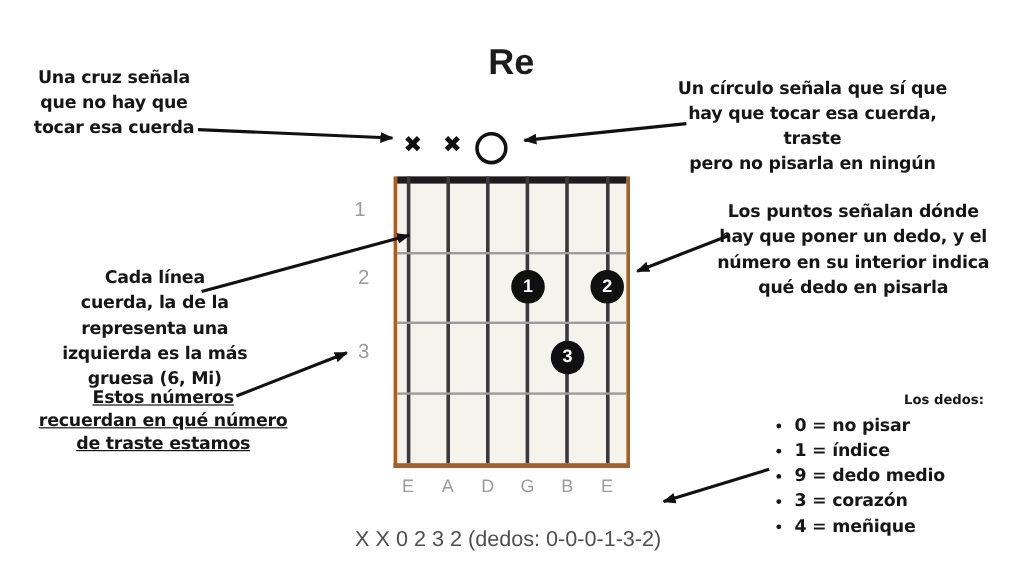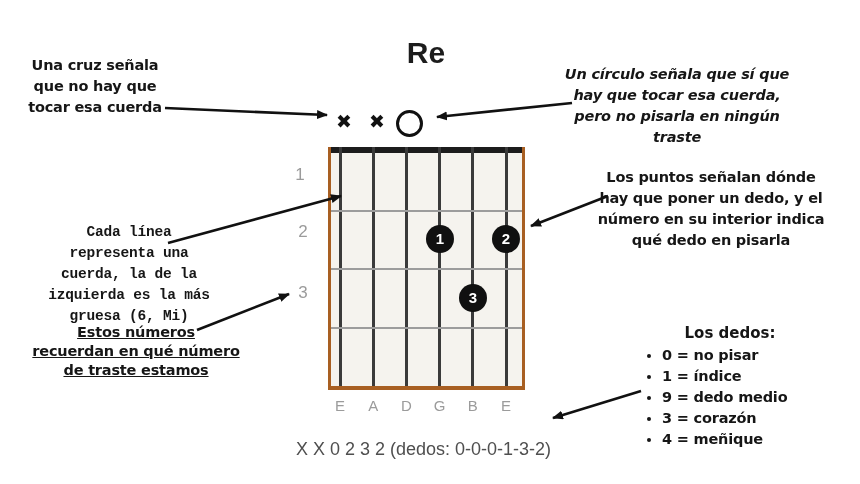--- a/index.html
+++ b/index.html
@@ -63,21 +63,21 @@
   }
 
   .caption{
     position:absolute;left:266px;top:427px;width:315px;text-align:center;
     color:#4f4f4f;font-size:18px;line-height:21px;margin-top:12px;
   }
 
   
   .legend{position:absolute;left:640px;top:323px;width:180px;
     font-family:"DejaVu Sans",sans-serif;font-weight:bold;color:#161616;}
-  .legend .head{text-align:center;font-size:15px;line-height:21px;}
+  .legend .head{text-align:right;font-size:11px;line-height:21px;}
   .legend ul{margin:1px 0 0 0;padding:0 0 0 22px;list-style:disc;}
   .legend li{font-size:14.5px;line-height:21px;letter-spacing:-0.2px;}
 
   svg.arrows{position:absolute;left:0;top:0;pointer-events:none;z-index:50;}
 </style>
 </head>
 <body>
 
 <div class="title">Re</div>
 
@@ -115,38 +115,38 @@
 </div>
 
 <div class="caption">X X 0 2 3 2 (dedos: 0-0-0-1-3-2)</div>
 
 <div class="ann" style="left:15px;top:55px;width:160px;">
   <div>Una cruz señala</div>
   <div>que no hay que</div>
   <div>tocar esa cuerda</div>
 </div>
 
-<div class="ann" style="left:545px;top:64px;width:264px;font-style:italic;">
+<div class="ann" style="left:545px;top:64px;width:264px;">
   <div>Un círculo señala que sí que</div>
   <div>hay que tocar esa cuerda,</div>
+  <div>traste</div>
   <div>pero no pisarla en ningún</div>
-  <div>traste</div>
 </div>
 
 <div class="ann" style="left:580px;top:167px;width:262px;">
   <div>Los puntos señalan dónde</div>
   <div>hay que poner un dedo, y el</div>
   <div>número en su interior indica</div>
   <div>qué dedo en pisarla</div>
 </div>
 
-<div class="ann" style="left:34px;top:222px;width:190px;font-family:Liberation Mono, monospace;">
+<div class="ann" style="left:34px;top:222px;width:190px;">
   <div>Cada línea</div>
+  <div>cuerda, la de la</div>
   <div>representa una</div>
-  <div>cuerda, la de la</div>
   <div>izquierda es la más</div>
   <div>gruesa (6, Mi)</div>
 </div>
 
 <div class="ann" style="left:26px;top:323px;width:220px;line-height:19px;text-decoration:underline;">
   <div>Estos números</div>
   <div>recuerdan en qué número</div>
   <div>de traste estamos</div>
 </div>
 

